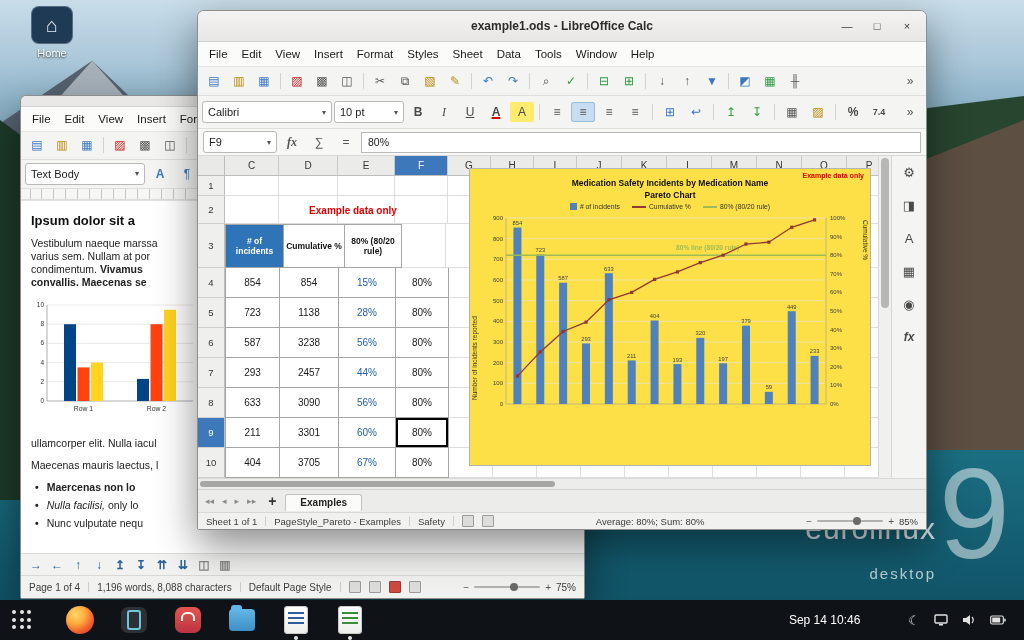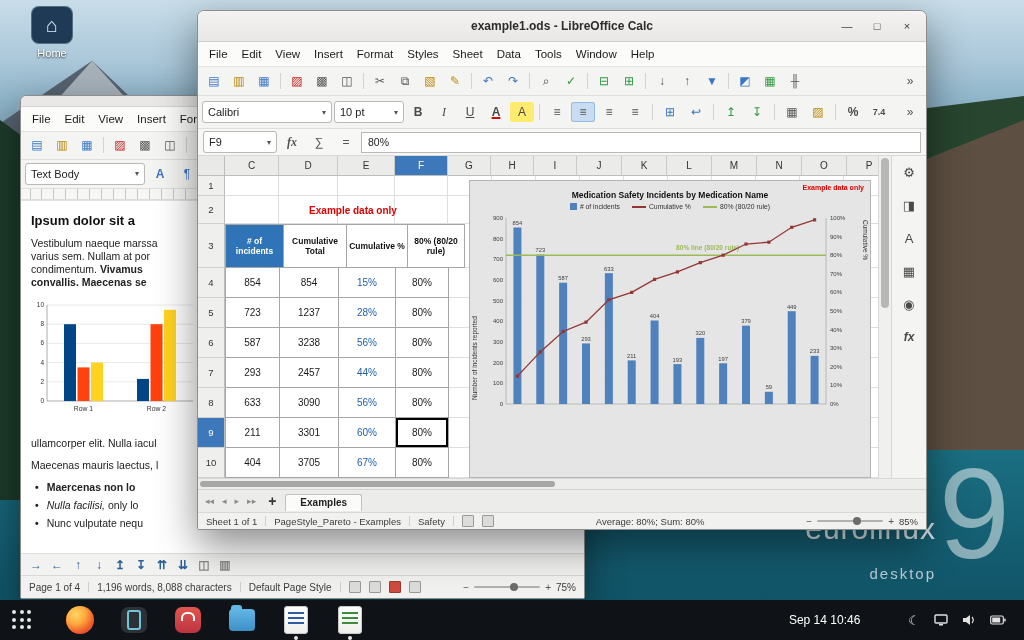--- a/index.html
+++ b/index.html
@@ -86,21 +86,21 @@
   .bl{border-left:1px solid #a6a6a4}
   .c3b{background:#2e74b6;color:#fff;font-weight:bold;font-size:8.5px;line-height:1.2;padding:0 2px}
   .dch{font-weight:bold;font-size:8.5px;color:#111;line-height:1.2;padding:0 2px}
   .dcv{font-size:10px;color:#1a1a1a}
   .dcv.blue{color:#1f5fa8}
   .selcell{box-shadow:inset 0 0 0 2px #000}
   .note2{position:absolute;left:80px;top:0;width:150px;height:100%;display:flex;align-items:center;
      justify-content:center;color:#e00000;font-weight:bold;font-size:10px;pointer-events:none}
 
   
-  .chartobj{position:absolute;left:271px;top:24px;width:400px;height:296px;background:#e5e5e5;
+  .chartobj{position:absolute;left:271px;top:12px;width:400px;height:296px;background:#fde047;
      border:1px solid #b3b3b1;z-index:2;overflow:hidden}
   .p-note{position:absolute;right:6px;top:3px;font-size:7px;color:#e00000;font-weight:bold}
   .p-t1,.p-t2{text-align:center;font-size:8.5px;font-weight:bold;color:#111;margin-top:2px}
   .p-t1{margin-top:9px}
   .p-t3{text-align:center;font-size:7.5px;font-weight:bold;color:#111}
   .p-legend{display:flex;justify-content:center;align-items:center;gap:12px;font-size:6.8px;margin-top:3px;color:#333}
   .lg{display:flex;align-items:center;gap:3px}
   .sw{display:inline-block}
   .sw.bar{width:7px;height:7px;background:#4f81bd}
   .sw.line{width:14px;height:2px;background:#943634}
@@ -439,37 +439,36 @@
         <div class="gc" style="width:53px"></div>
         <div class="gc" style="width:58px"></div>
         <div class="gc" style="width:56px"></div>
         <div class="gc" style="width:52px"></div>
         <div class="fill"></div>
         <div class="note2">Example data only</div>
       </div>
       <div class="row" style="height:44px">
         <div class="rh">3</div>
         <div class="c3b bt bl" style="width:53px"># of incidents</div>
-        <div class="dch bt" style="width:58px">Cumulative Total</div>
         <div class="dch bt" style="width:56px">Cumulative %</div>
         <div class="dch bt" style="width:52px">80% (80/20 rule)</div>
         <div class="fill"></div>
       </div>
       <div class="row" style="height:30px">
         <div class="rh">4</div>
         <div class="dcv bl" style="width:53px">854</div>
         <div class="dcv" style="width:58px">854</div>
         <div class="dcv blue" style="width:56px">15%</div>
         <div class="dcv" style="width:52px">80%</div>
         <div class="fill"></div>
       </div>
       <div class="row" style="height:30px">
         <div class="rh">5</div>
         <div class="dcv bl" style="width:53px">723</div>
-        <div class="dcv" style="width:58px">1237</div>
+        <div class="dcv" style="width:58px">1138</div>
         <div class="dcv blue" style="width:56px">28%</div>
         <div class="dcv" style="width:52px">80%</div>
         <div class="fill"></div>
       </div>
       <div class="row" style="height:30px">
         <div class="rh">6</div>
         <div class="dcv bl" style="width:53px">587</div>
         <div class="dcv" style="width:58px">3238</div>
         <div class="dcv blue" style="width:56px">56%</div>
         <div class="dcv" style="width:52px">80%</div>
@@ -504,20 +503,21 @@
         <div class="dcv bl" style="width:53px">404</div>
         <div class="dcv" style="width:58px">3705</div>
         <div class="dcv blue" style="width:56px">67%</div>
         <div class="dcv" style="width:52px">80%</div>
         <div class="fill"></div>
       </div>
 
       <div class="chartobj">
         <div class="p-note">Example data only</div>
         <div class="p-t1">Medication Safety Incidents by Medication Name</div>
+        <div class="p-t2">Pareto Chart</div>
         <div class="p-legend">
           <span class="lg">
               <i class="sw bar"></i>
               <span># of incidents</span>
             </span>
           <span class="lg">
               <i class="sw line"></i>
               <span>Cumulative %</span>
             </span>
           <span class="lg">

